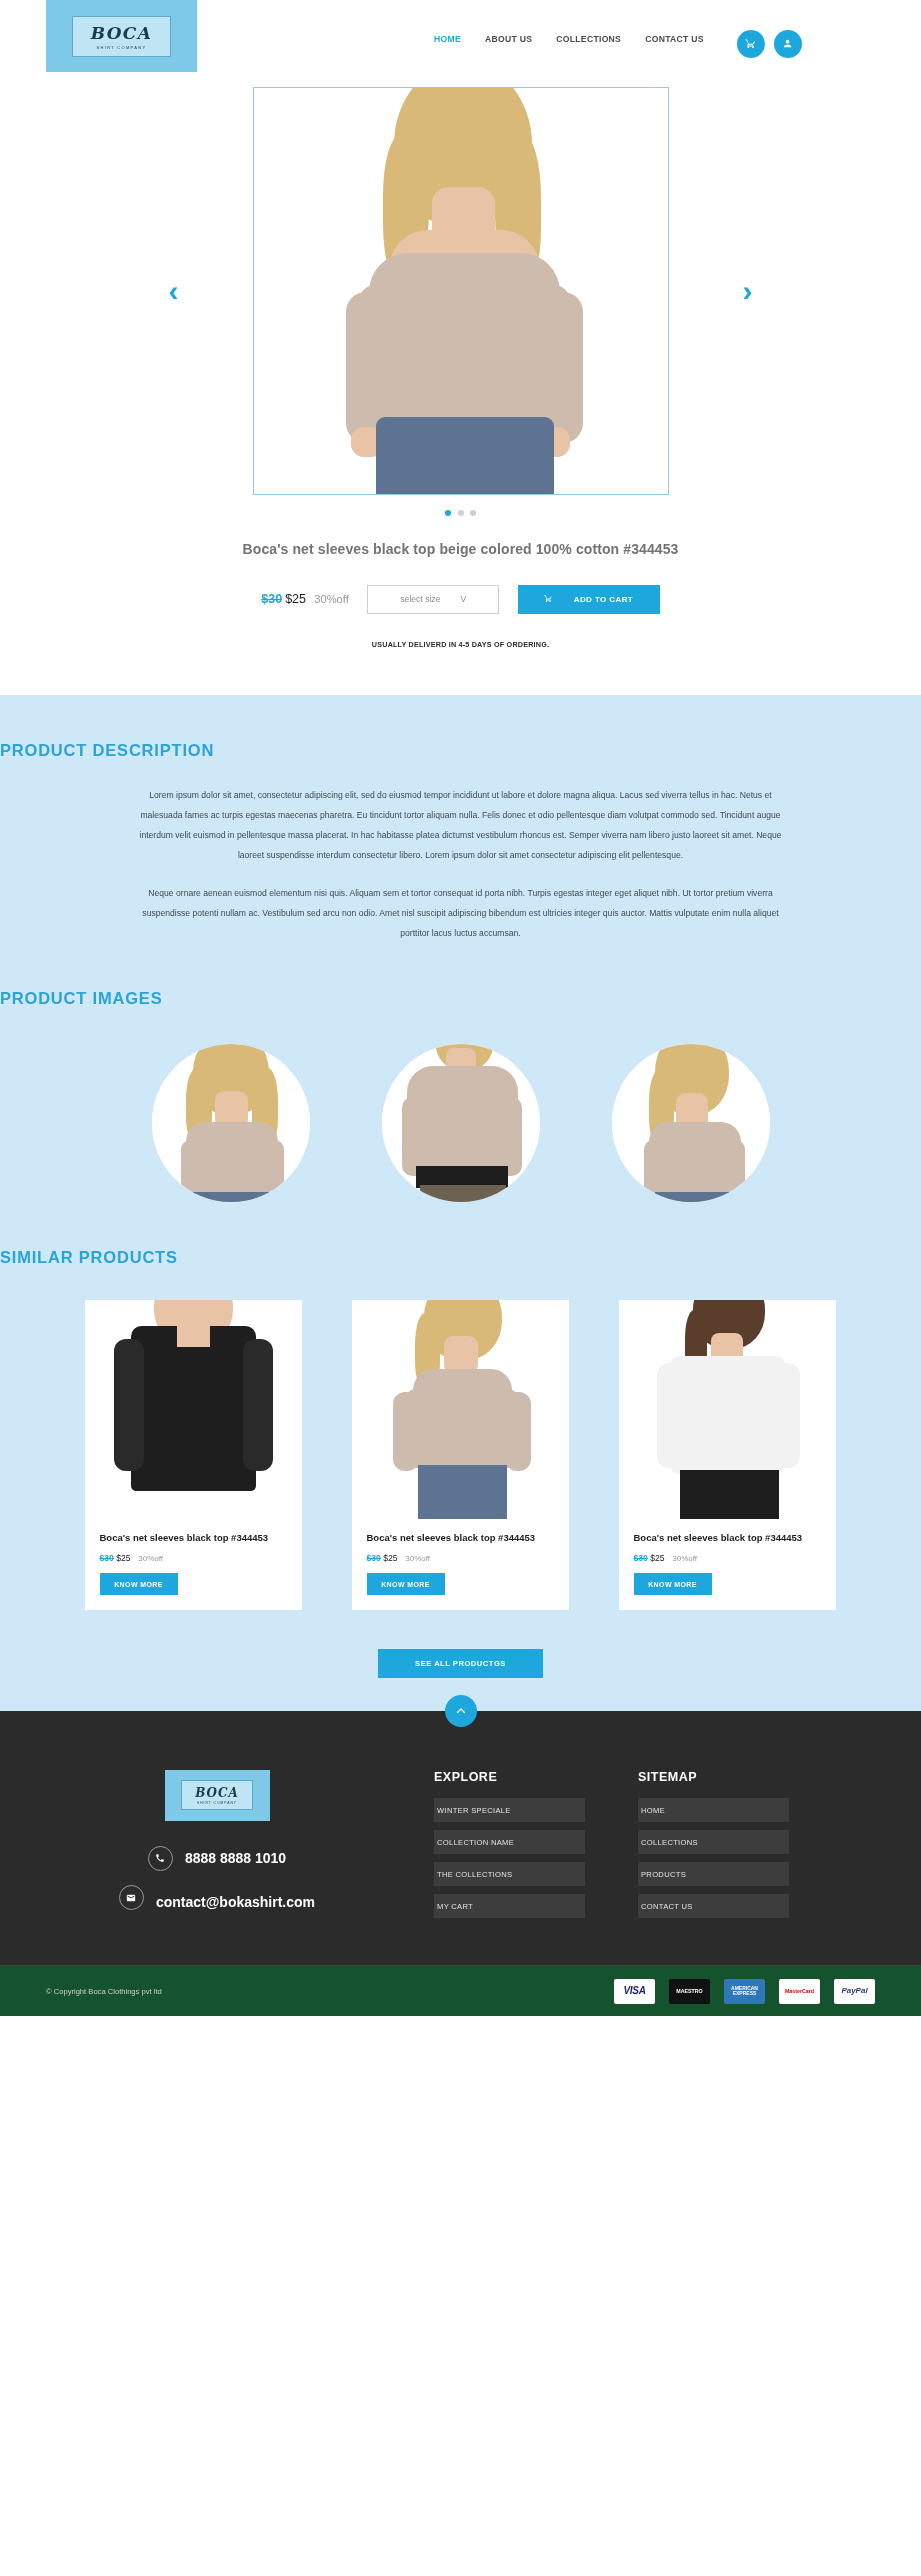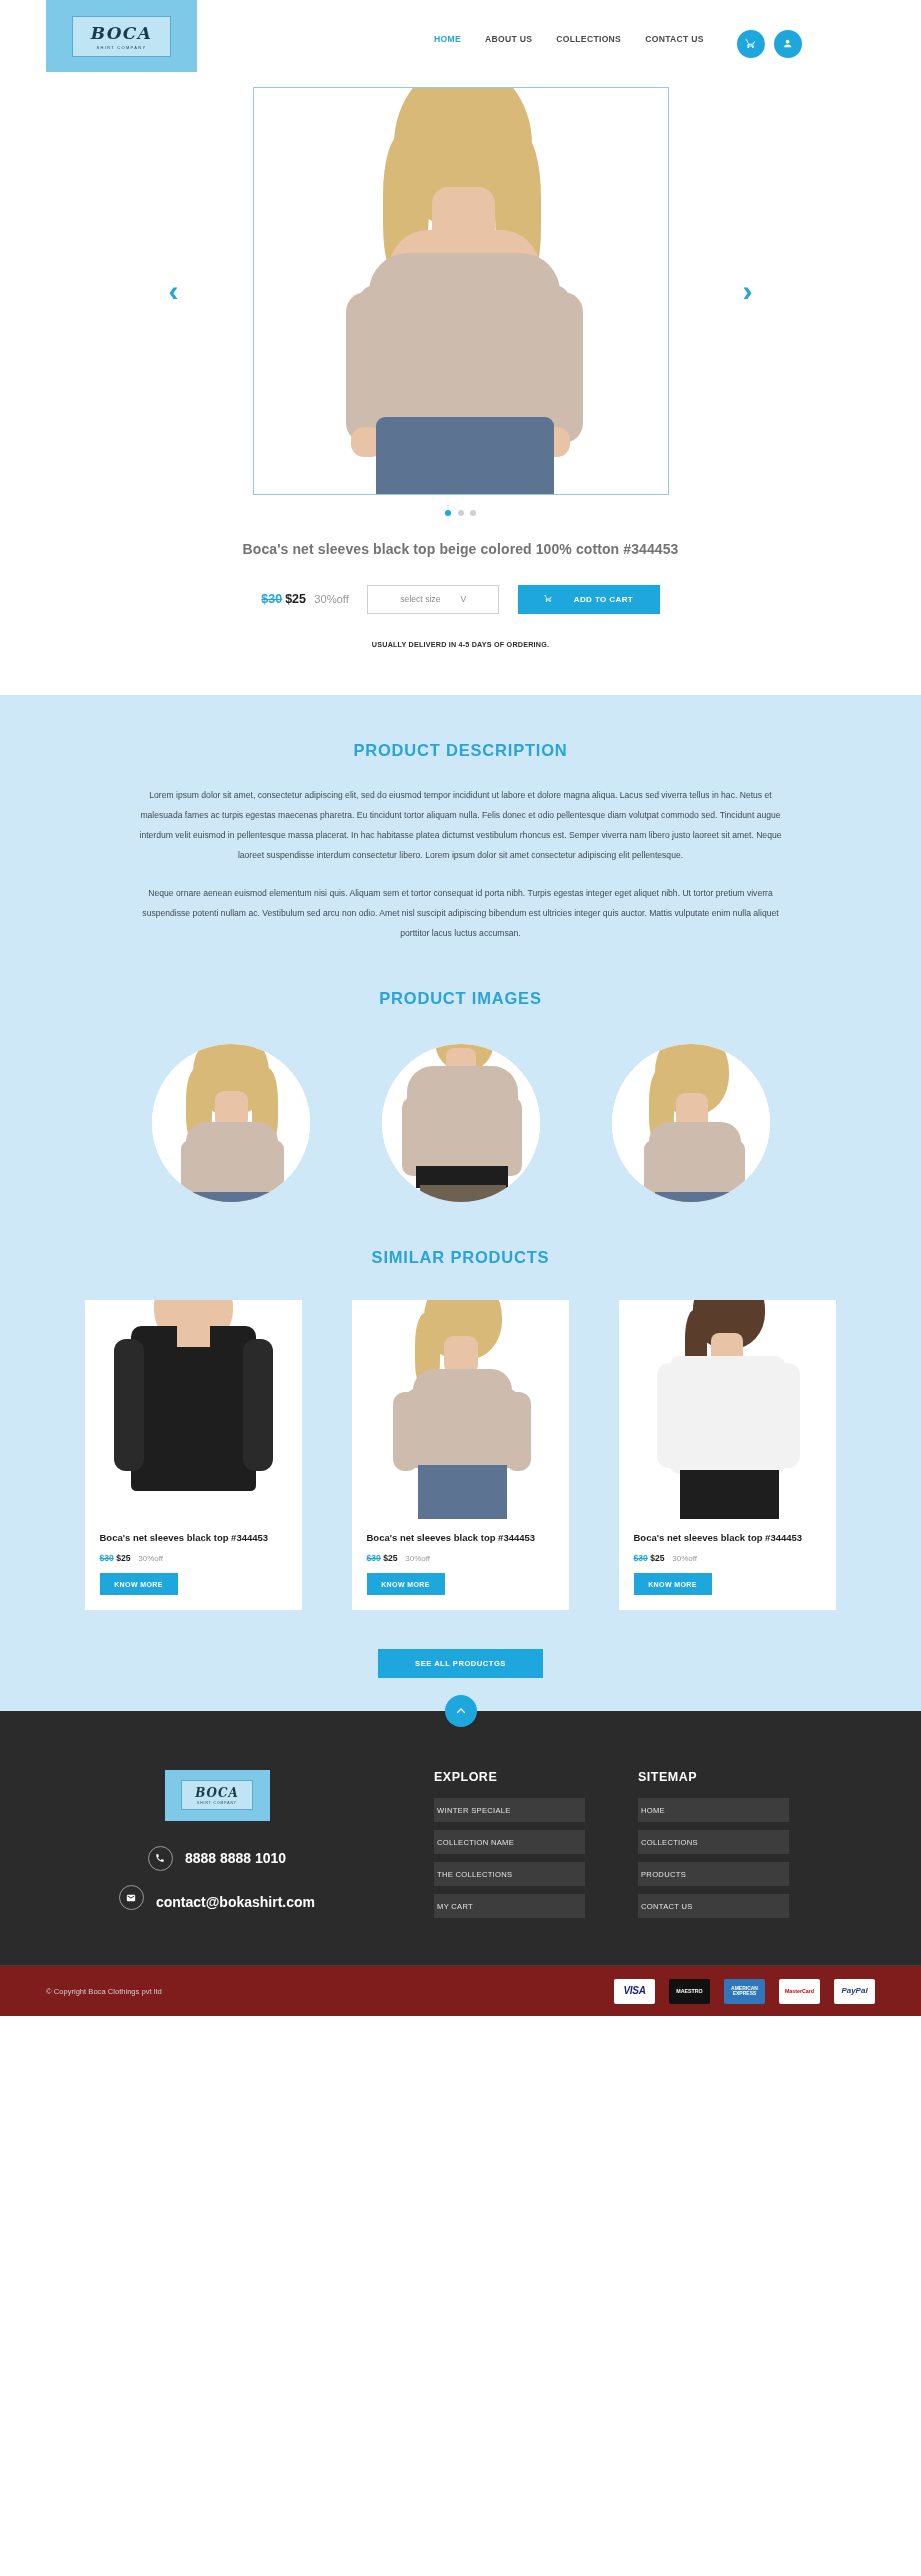--- a/index.html
+++ b/index.html
@@ -141,21 +141,21 @@
   }
   .price-old {
     color: #1ea7dd;
     font-weight: bold;
     font-size: 12.5px;
     text-decoration: line-through;
     text-decoration-color: #1ea7dd;
   }
   .price-new {
     color: #1d1d1d;
-    font-weight: bold;
+    font-weight: normal;
     font-size: 12.5px;
   }
   .price-off {
     color: #9a9a9a;
     font-size: 11.2px;
     margin-left: 5.3px;
   }
   .select-size {
     width: 132px;
     height: 29px;
@@ -190,21 +190,20 @@
     color: #2b2b2b;
     letter-spacing: 0.2px;
   }
 
   
   .blue {
     background: #cfe8f8;
     padding: 46px 0 0 0;
   }
   .section-title {
-    text-align: center;
     color: #2aa3d8;
     font-size: 16.5px;
     font-weight: bold;
     letter-spacing: 0.8px;
   }
   .desc {
     width: 652px;
     margin: 25px auto 0 auto;
     text-align: center;
     font-size: 8.6px;
@@ -371,21 +370,21 @@
     color: #e4e4e4;
     font-size: 7.6px;
     letter-spacing: 0.3px;
     display: flex;
     align-items: center;
     padding-left: 3px;
     margin-bottom: 8px;
   }
   .copyright-bar {
     border-top: 0.7px solid #3f3f3f;
-    background: #7f1d1d;
+    background: #14532d;
     height: 51px;
     display: flex;
     align-items: center;
     justify-content: space-between;
     padding: 0 46px;
   }
   .copy-text { color: #cfcfcf; font-size: 7.6px; }
   .pay-row { display: flex; gap: 14px; }
   .pay {
     width: 41px; height: 25px;

